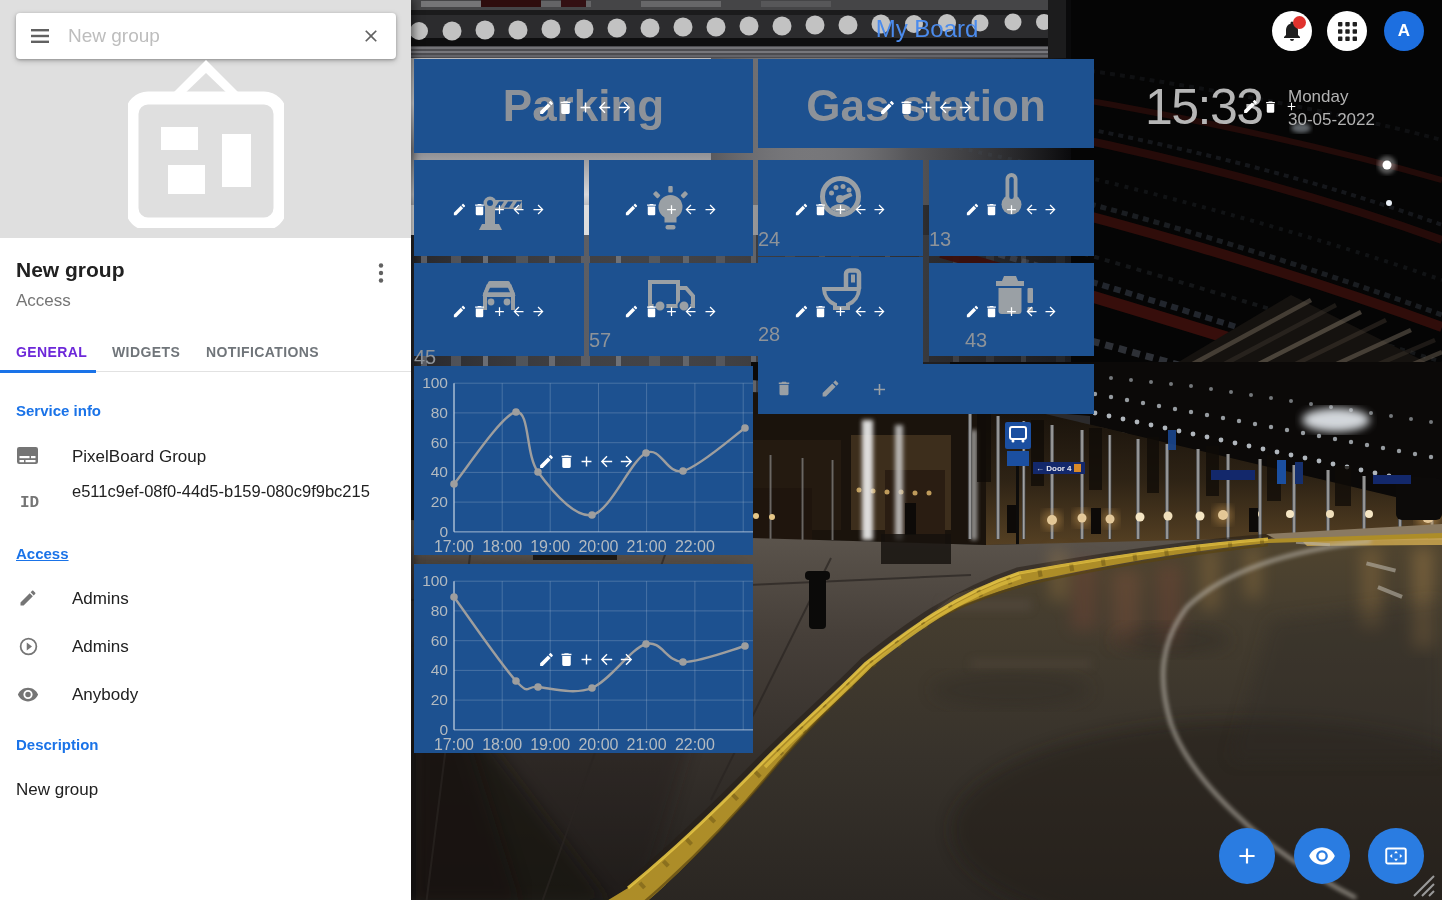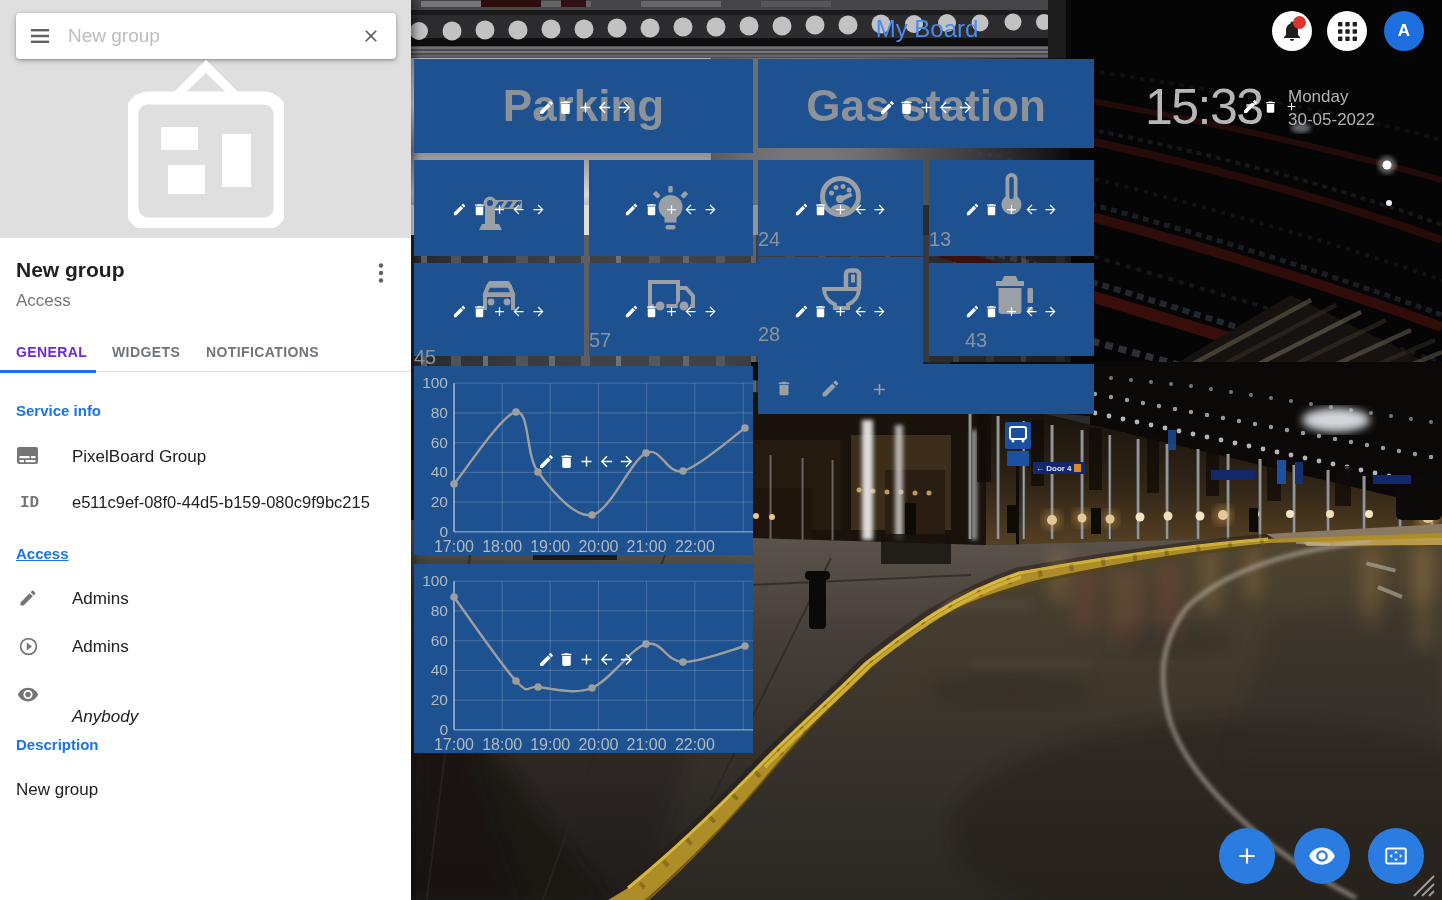--- a/index.html
+++ b/index.html
@@ -545,35 +545,35 @@
     <div class="sechead" style="top:402px;">Service info</div>
     <svg class="rowico" style="top:447px; left:17px;" width="21" height="17" viewBox="0 0 21 17">
       <rect width="21" height="17" rx="2.2" fill="#757575"></rect>
       <rect x="2.5" y="9" width="10" height="2.2" fill="#fff"></rect>
         <rect x="14" y="9" width="4.5" height="2.2" fill="#fff"></rect>
       <rect x="2.5" y="13" width="4.5" height="2.2" fill="#fff"></rect>
         <rect x="8.5" y="13" width="10" height="2.2" fill="#fff"></rect>
     </svg>
     <div class="rowtxt" style="top:447px;">PixelBoard Group</div>
     <div class="rowico" style="top:494px; left:20px; font-family:'Liberation Mono',monospace; font-size:16px; font-weight:bold; color:#757575;">ID</div>
-    <div class="rowtxt" style="top:493px; font-size:16.5px;text-align:center;">e511c9ef-08f0-44d5-b159-080c9f9bc215</div>
+    <div class="rowtxt" style="top:482px; font-size:16.5px;text-align:center;">e511c9ef-08f0-44d5-b159-080c9f9bc215</div>
 
     <div class="sechead" style="top:545px;text-decoration:underline;">Access</div>
     <svg class="rowico" style="top:588px; left:18px;" width="20" height="20" viewBox="0 0 24 24">
         <path fill="#757575" d="M3 17.25V21h3.75L17.81 9.94l-3.75-3.75L3 17.25zM20.71 7.04c.39-.39.39-1.02 0-1.41l-2.34-2.34c-.39-.39-1.02-.39-1.41 0l-1.83 1.83 3.75 3.75 1.83-1.83z"></path>
       </svg>
     <div class="rowtxt" style="top:589px;">Admins</div>
     <svg class="rowico" style="top:636px; left:18px;" width="21" height="21" viewBox="0 0 24 24">
         <path fill="#757575" d="M12 2A10 10 0 0 0 2 12a10 10 0 0 0 10 10 10 10 0 0 0 10-10A10 10 0 0 0 12 2m0 2a8 8 0 0 1 8 8 8 8 0 0 1-8 8 8 8 0 0 1-8-8 8 8 0 0 1 8-8m-2 3.5v9l6-4.5-6-4.5z"></path>
       </svg>
     <div class="rowtxt" style="top:637px;">Admins</div>
     <svg class="rowico" style="top:685px; left:17px;" width="22" height="19" viewBox="0 0 24 20">
         <path fill="#757575" d="M12 2.5C7 2.5 2.73 5.61 1 10c1.73 4.39 6 7.5 11 7.5s9.27-3.11 11-7.5c-1.73-4.39-6-7.5-11-7.5zm0 12.5a5 5 0 1 1 0-10 5 5 0 0 1 0 10zm0-8a3 3 0 1 0 0 6 3 3 0 0 0 0-6z"></path>
       </svg>
-    <div class="rowtxt" style="top:707px;font-style:italic;">Anybody</div>
+    <div class="rowtxt" style="top:685px;">Anybody</div>
 
     <div class="sechead" style="top:736px;">Description</div>
     <div class="rowtxt" style="top:780px; left:16px;">New group</div>
   </div>
 
   <div id="myboard">My Board</div>
   <div class="circ" style="left:1272px; background:#fff;">
     <svg width="24" height="24" viewBox="0 0 24 24" style="margin:8px;">
         <path fill="#1f1f1f" d="M12 22a2 2 0 0 0 2-2h-4a2 2 0 0 0 2 2m6-6v-5c0-3.07-1.64-5.64-4.5-6.32V4a1.5 1.5 0 0 0-3 0v.68C7.63 5.36 6 7.92 6 11v5l-2 2v1h16v-1l-2-2z"></path>
       </svg>

